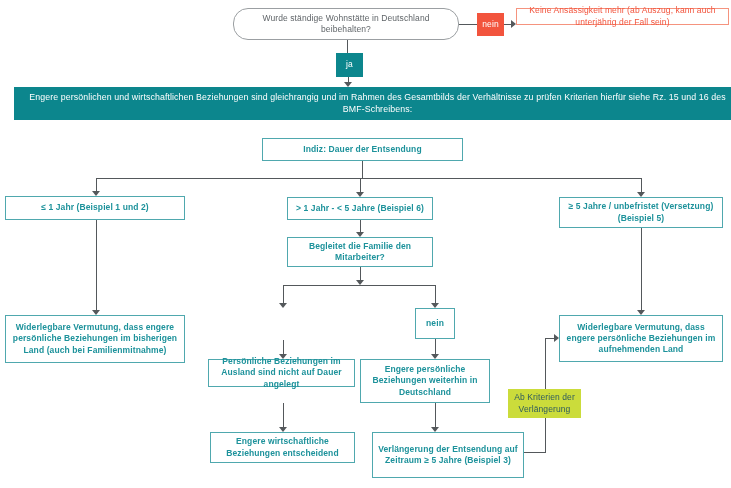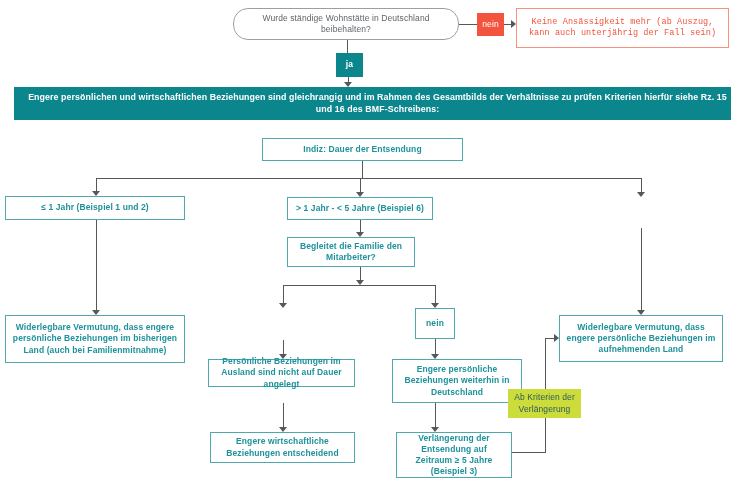--- a/index.html
+++ b/index.html
@@ -9,21 +9,21 @@
   }
   .box {
     position:absolute; box-sizing:border-box;
     display:flex; align-items:center; justify-content:center;
     text-align:center; font-size:8.5px; line-height:1.3; padding:1px 5px;
     letter-spacing:0.1px;
   }
   .outline-teal  { border:1px solid var(--teal-border,#4fa8ae); color:var(--teal-text,#1d929b); background:#fff;font-weight:bold; }
   .outline-gray  { border:1px solid var(--gray-border,#9b9fa2); color:var(--gray-text,#5f6468); background:#fff; }
   .outline-coral { border:1px solid var(--coral-border,#f5937e); color:var(--coral,#f2543d); background:#fff; }
-  .fill-teal   { background:var(--teal,#0c868d); color:#ffffff;font-weight:bold; }
+  .fill-teal   { background:var(--teal,#0c868d); color:#ffffff; }
   .fill-coral  { background:var(--coral,#f2543d); color:#ffffff; }
   .fill-yellow { background:var(--yellow,#cbdc3b); color:var(--yellow-text,#2f5b5e); }
   .banner { font-size:8.8px; }
   .hline,.vline { position:absolute; background:var(--line,#54585b); }
   .hline { height:1px; } .vline { width:1px; }
   .arr-d {
     position:absolute; width:0; height:0;
     border-left:4px solid transparent; border-right:4px solid transparent;
     border-top:5px solid var(--line,#54585b);
   }
@@ -84,45 +84,46 @@
 
   <div class="hline" style="left:500px; top:452px; width:46px;"></div>
   <div class="vline" style="left:545px; top:338px; height:115px;"></div>
   <div class="hline" style="left:545px; top:338px; width:10px;"></div>
   <div class="arr-r" style="left:554px; top:334px;"></div>
 
   <div class="box outline-gray" style="left:233px; top:8px; width:226px; height:32px;border-radius:15px;">Wurde ständige Wohnstätte in Deutschland beibehalten?</div>
 
   <div class="box fill-coral" style="left:477px; top:13px; width:27px; height:23px;">nein</div>
 
-  <div class="box outline-coral" style="left:516px; top:8px; width:213px; height:40px;font-family:Liberation Mono, monospace;">Keine Ansässigkeit mehr (ab Auszug, kann auch unterjährig der Fall sein)</div>
+  <div class="box outline-coral" style="left:516px; top:8px; width:213px; height:17px;">Keine Ansässigkeit mehr (ab Auszug, kann auch unterjährig der Fall sein)</div>
 
   <div class="box fill-teal" style="left:336px; top:53px; width:27px; height:24px;">ja</div>
 
   <div class="box fill-teal banner" style="left:14px; top:87px; width:727px; height:33px; padding:11px 8px;">Engere persönlichen und wirtschaftlichen Beziehungen sind gleichrangig und im Rahmen des Gesamtbilds der Verhältnisse zu prüfen Kriterien hierfür siehe Rz. 15 und 16 des BMF-Schreibens:</div>
 
   <div class="box outline-teal" style="left:262px; top:138px; width:201px; height:23px;">Indiz: Dauer der Entsendung</div>
 
   <div class="box outline-teal" style="left:5px; top:196px; width:180px; height:24px;">≤ 1 Jahr (Beispiel 1 und 2)</div>
 
   <div class="box outline-teal" style="left:287px; top:197px; width:146px; height:23px;">&gt; 1 Jahr - &lt; 5 Jahre (Beispiel 6)</div>
 
+  <div class="box outline-teal" style="left:559px; top:197px; width:164px; height:31px;">≥ 5 Jahre / unbefristet (Versetzung) (Beispiel 5)</div>
 
-  <div class="box outline-teal" style="left:287px; top:237px; width:128px; height:30px;">Begleitet die Familie den Mitarbeiter?</div>
+  <div class="box outline-teal" style="left:287px; top:237px; width:146px; height:30px;">Begleitet die Familie den Mitarbeiter?</div>
 
   <div class="box outline-teal" style="left:5px; top:315px; width:180px; height:48px;">Widerlegbare Vermutung, dass engere persönliche Beziehungen im bisherigen Land (auch bei Familienmitnahme)</div>
 
 
   <div class="box outline-teal" style="left:415px; top:308px; width:40px; height:31px;">nein</div>
 
   <div class="box outline-teal" style="left:208px; top:359px; width:147px; height:28px;">Persönliche Beziehungen im Ausland sind nicht auf Dauer angelegt</div>
 
-  <div class="box outline-teal" style="left:392px; top:359px; width:130px; height:44px;">Engere persönliche Beziehungen weiterhin in Deutschland</div>
+  <div class="box outline-teal" style="left:360px; top:359px; width:130px; height:44px;">Engere persönliche Beziehungen weiterhin in Deutschland</div>
 
   <div class="box outline-teal" style="left:210px; top:432px; width:145px; height:31px;">Engere wirtschaftliche Beziehungen entscheidend</div>
 
-  <div class="box outline-teal" style="left:396px; top:432px; width:116px; height:46px;">Verlängerung der Entsendung auf Zeitraum ≥ 5 Jahre (Beispiel 3)</div>
+  <div class="box outline-teal" style="left:372px; top:432px; width:152px; height:46px;">Verlängerung der Entsendung auf Zeitraum ≥ 5 Jahre (Beispiel 3)</div>
 
   <div class="box outline-teal" style="left:559px; top:315px; width:164px; height:47px;">Widerlegbare Vermutung, dass engere persönliche Beziehungen im aufnehmenden Land</div>
 
   <div class="box fill-yellow" style="left:508px; top:389px; width:73px; height:29px;">Ab Kriterien der Verlängerung</div>
 
 </div>
 
 </body></html>

